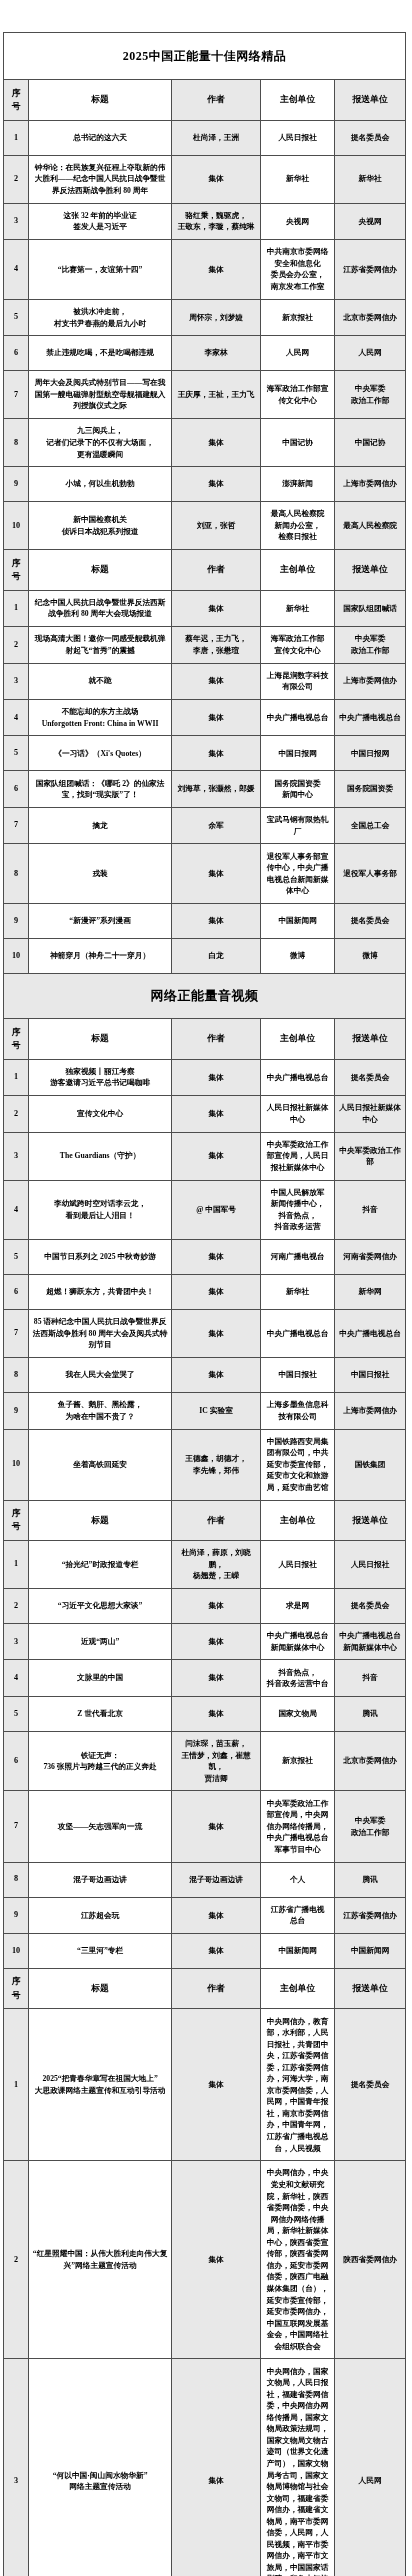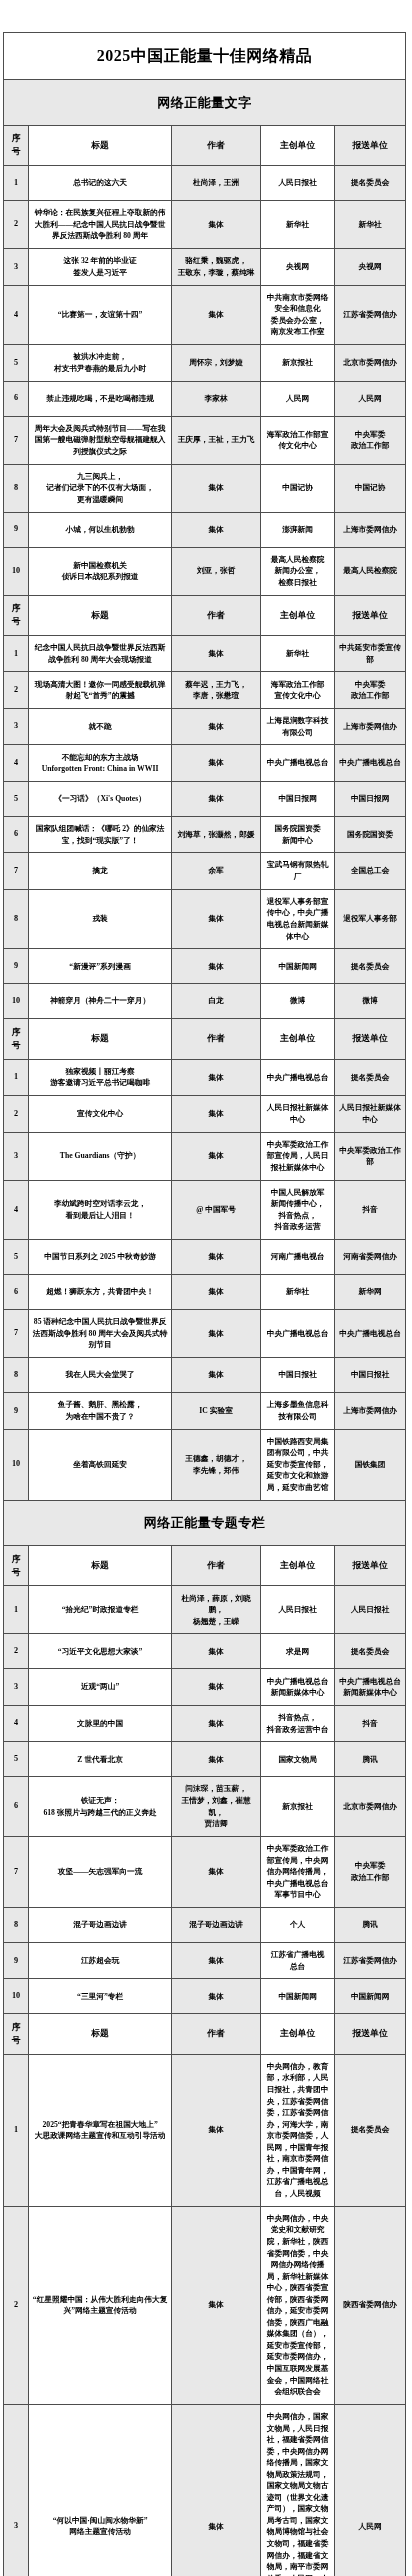--- a/index.html
+++ b/index.html
@@ -26,21 +26,21 @@
     padding:6.2px 3.6px;
     line-height:1.5;
     font-size:7.7px;
     word-break:break-word;
     white-space:pre-line;
   }
   .shade{background:#e8e8e8;}
   .white{background:#ffffff;}
   tr.title-row td{
     height:36px;
-    font-size:16px;
+    font-size:12px;
     letter-spacing:0.5px;
     background:#ffffff;
     padding:5.2px;
   }
   tr.band-row td{
     height:32px;
     font-size:13px;
     letter-spacing:0.5px;
     background:#e8e8e8;
   }
@@ -61,23 +61,20 @@
       <col style="width:143px">
       <col style="width:89px">
       <col style="width:74px">
       <col style="width:71px">
     </colgroup>
     <tbody id="award-body">
       <tr class="title-row">
         <td colspan="5">2025中国正能量十佳网络精品</td>
       </tr>
 
-    <tr class="band-row">
-          <td class="" colspan="5">网络正能量文字</td>
-        </tr>
         <tr class="head-row">
           <td class="shade">序号</td>
           <td class="white">标题</td>
           <td class="shade">作者</td>
           <td class="white">主创单位</td>
           <td class="shade">报送单位</td>
         </tr>
         <tr class="data-row">
           <td class="shade no-cell">1</td>
           <td class="white">总书记的这六天</td>
@@ -164,21 +161,21 @@
           <td class="white">标题</td>
           <td class="shade">作者</td>
           <td class="white">主创单位</td>
           <td class="shade">报送单位</td>
         </tr>
         <tr class="data-row">
           <td class="shade no-cell">1</td>
           <td class="white">纪念中国人民抗日战争暨世界反法西斯战争胜利 80 周年大会现场报道</td>
           <td class="shade">集体</td>
           <td class="white">新华社</td>
-          <td class="shade">中共延安市委宣传部</td>
+          <td class="shade">国家队组团喊话</td>
         </tr>
         <tr class="data-row">
           <td class="shade no-cell">2</td>
           <td class="white">现场高清大图！邀你一同感受舰载机弹射起飞“首秀”的震撼</td>
           <td class="shade">蔡年迟，王力飞，
 李唐，张懋瑄</td>
           <td class="white">海军政治工作部
 宣传文化中心</td>
           <td class="shade">中央军委
 政治工作部</td>
@@ -233,20 +230,23 @@
           <td class="shade">集体</td>
           <td class="white">中国新闻网</td>
           <td class="shade">提名委员会</td>
         </tr>
         <tr class="data-row">
           <td class="shade no-cell">10</td>
           <td class="white">神箭穿月（神舟二十一穿月）</td>
           <td class="shade">白龙</td>
           <td class="white">微博</td>
           <td class="shade">微博</td>
+        </tr>
+        <tr class="band-row">
+          <td class="" colspan="5">网络正能量音视频</td>
         </tr>
         <tr class="head-row">
           <td class="shade">序号</td>
           <td class="white">标题</td>
           <td class="shade">作者</td>
           <td class="white">主创单位</td>
           <td class="shade">报送单位</td>
         </tr>
         <tr class="data-row">
           <td class="shade no-cell">1</td>
@@ -320,23 +320,20 @@
           <td class="shade">上海市委网信办</td>
         </tr>
         <tr class="data-row">
           <td class="shade no-cell">10</td>
           <td class="white">坐着高铁回延安</td>
           <td class="shade">王德鑫，胡德才，
 李先锋，郑伟</td>
           <td class="white">中国铁路西安局集团有限公司，中共延安市委宣传部，延安市文化和旅游局，延安市曲艺馆</td>
           <td class="shade">国铁集团</td>
         </tr>
-        <tr class="band-row">
-          <td class="" colspan="5">网络正能量专题专栏</td>
-        </tr>
         <tr class="head-row">
           <td class="shade">序号</td>
           <td class="white">标题</td>
           <td class="shade">作者</td>
           <td class="white">主创单位</td>
           <td class="shade">报送单位</td>
         </tr>
         <tr class="data-row">
           <td class="shade no-cell">1</td>
           <td class="white">“拾光纪”时政报道专栏</td>
@@ -372,21 +369,21 @@
         <tr class="data-row">
           <td class="shade no-cell">5</td>
           <td class="white">Z 世代看北京</td>
           <td class="shade">集体</td>
           <td class="white">国家文物局</td>
           <td class="shade">腾讯</td>
         </tr>
         <tr class="data-row">
           <td class="shade no-cell">6</td>
           <td class="white">铁证无声：
-618 张照片与跨越三代的正义奔赴</td>
+736 张照片与跨越三代的正义奔赴</td>
           <td class="shade">闫沫琛，苗玉薪，
 王惜梦，刘鑫，崔慧凯，
 贾洁卿</td>
           <td class="white">新京报社</td>
           <td class="shade">北京市委网信办</td>
         </tr>
         <tr class="data-row">
           <td class="shade no-cell">7</td>
           <td class="white">攻坚——矢志强军向一流</td>
           <td class="shade">集体</td>

